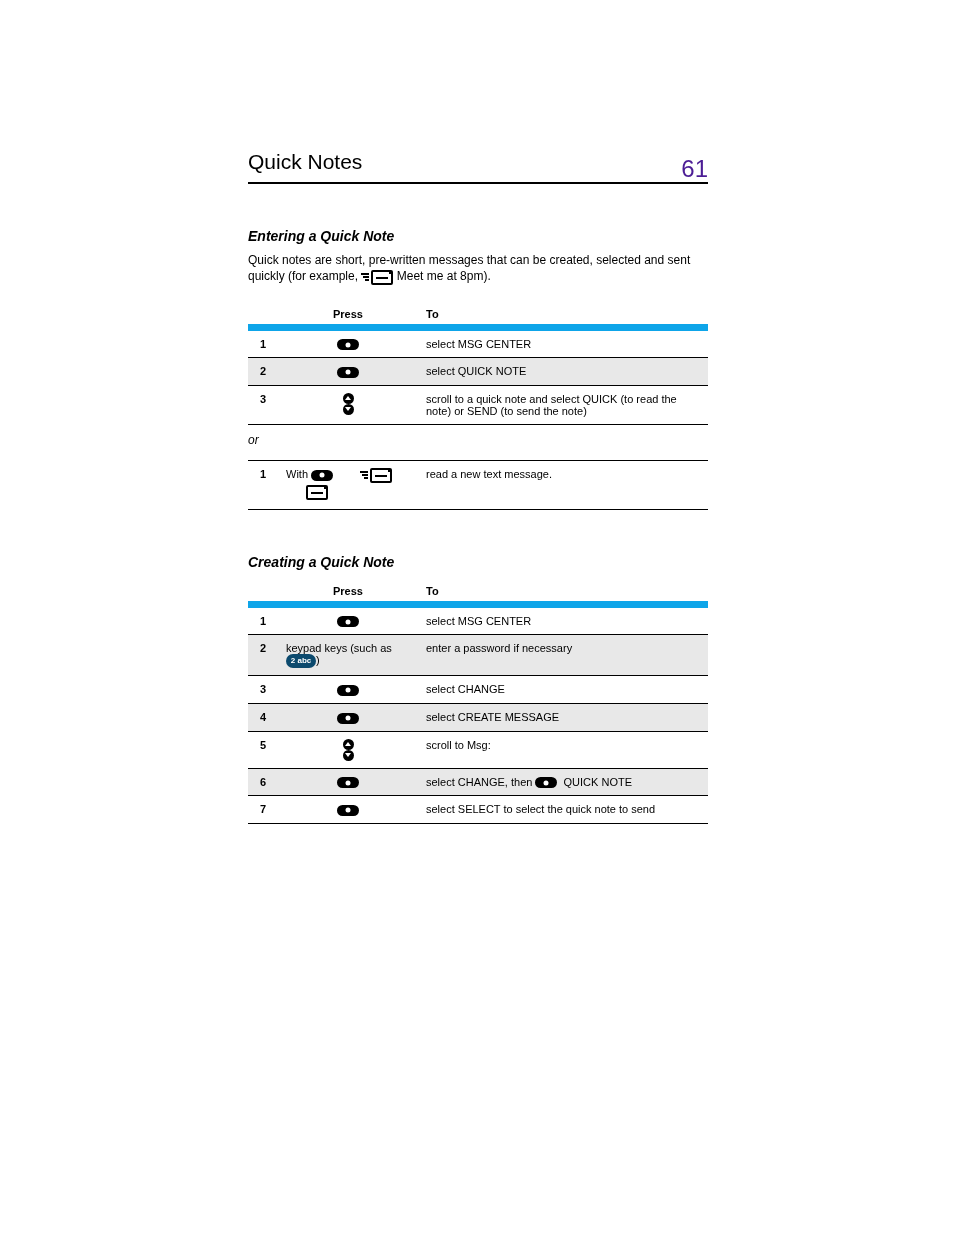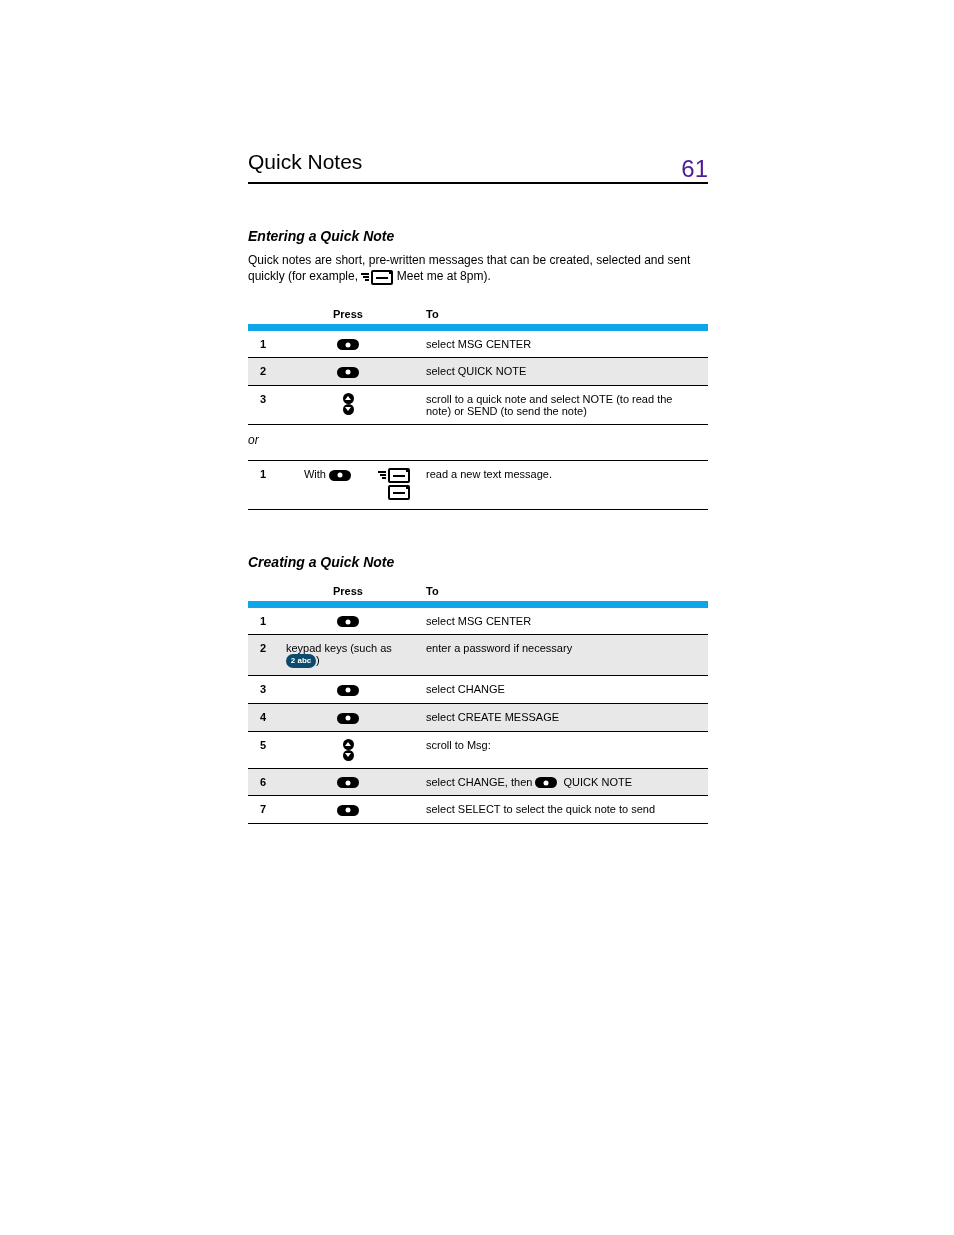--- a/index.html
+++ b/index.html
@@ -266,33 +266,33 @@
         <span class="arrow-stack">
           <span class="arrow-circ">
                 <span class="tri-up"></span>
               </span>
           <span class="arrow-circ">
                 <span class="tri-down"></span>
               </span>
         </span>
       </td>
       <td class="result">
-        <span>scroll to a quick note and </span><span>select </span><span>NOTE </span><span>(to read the note) or SEND (to send the note)</span>
+        <span>scroll to a quick note and </span><span>select </span><span>QUICK </span><span>(to read the note) or SEND (to send the note)</span>
       </td>
     </tr>
   </tbody>
     </table>
 
   <div style="font-style:italic;font-size:12px;margin:-12px 0 13px 0;">or</div>
 
   <table class="tbl">
     <tbody>
         <tr>
       <td class="step"><b>1</b></td>
-      <td class="action" style="text-align:right;">
+      <td class="action" style="text-align:left;">
         <span>With </span>
         <span class="dot-btn" style="vertical-align:middle;"></span>
         <span style="margin-left:24px;" class="inline-icon msg-icon-wrap">
           <span class="msg-bars">
                 <span></span>
                 <span></span>
                 <span></span>
               </span>
           <span class="msg-box"></span>
         </span>

